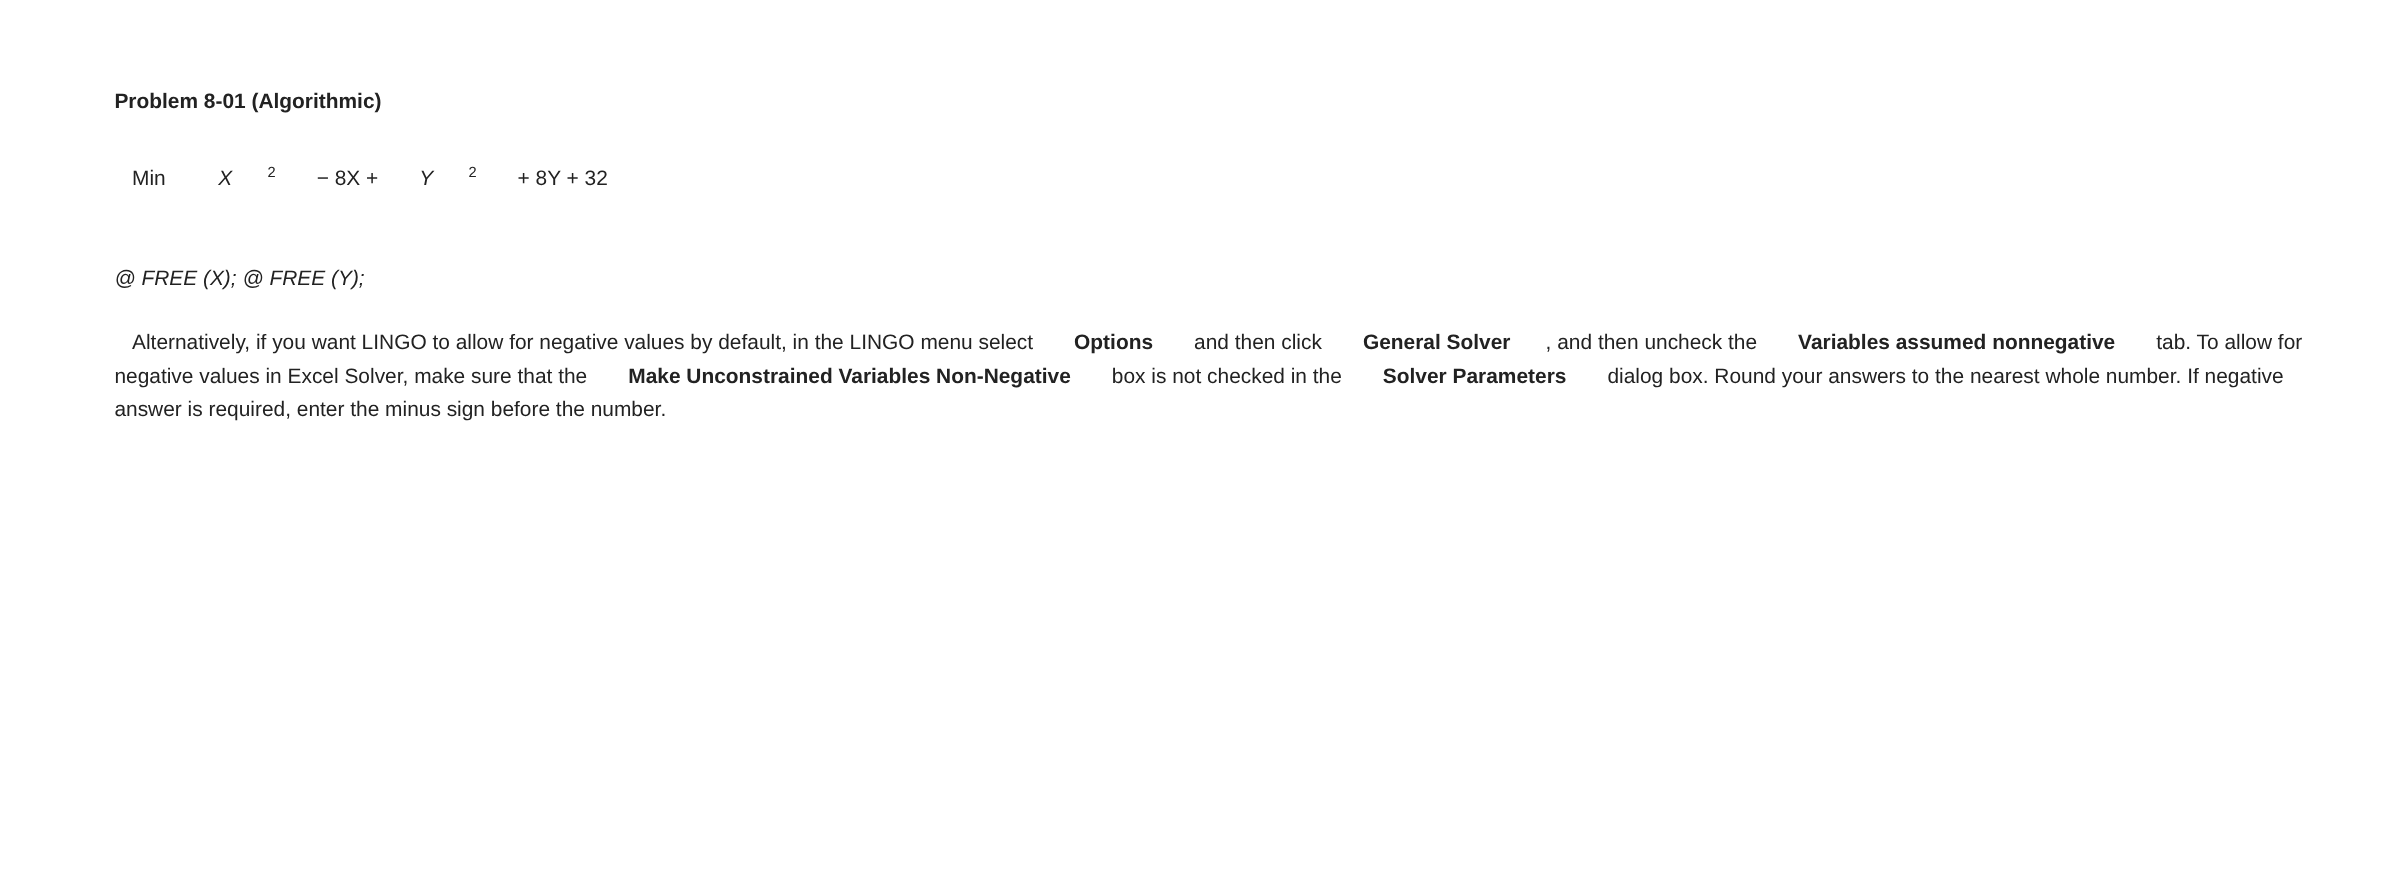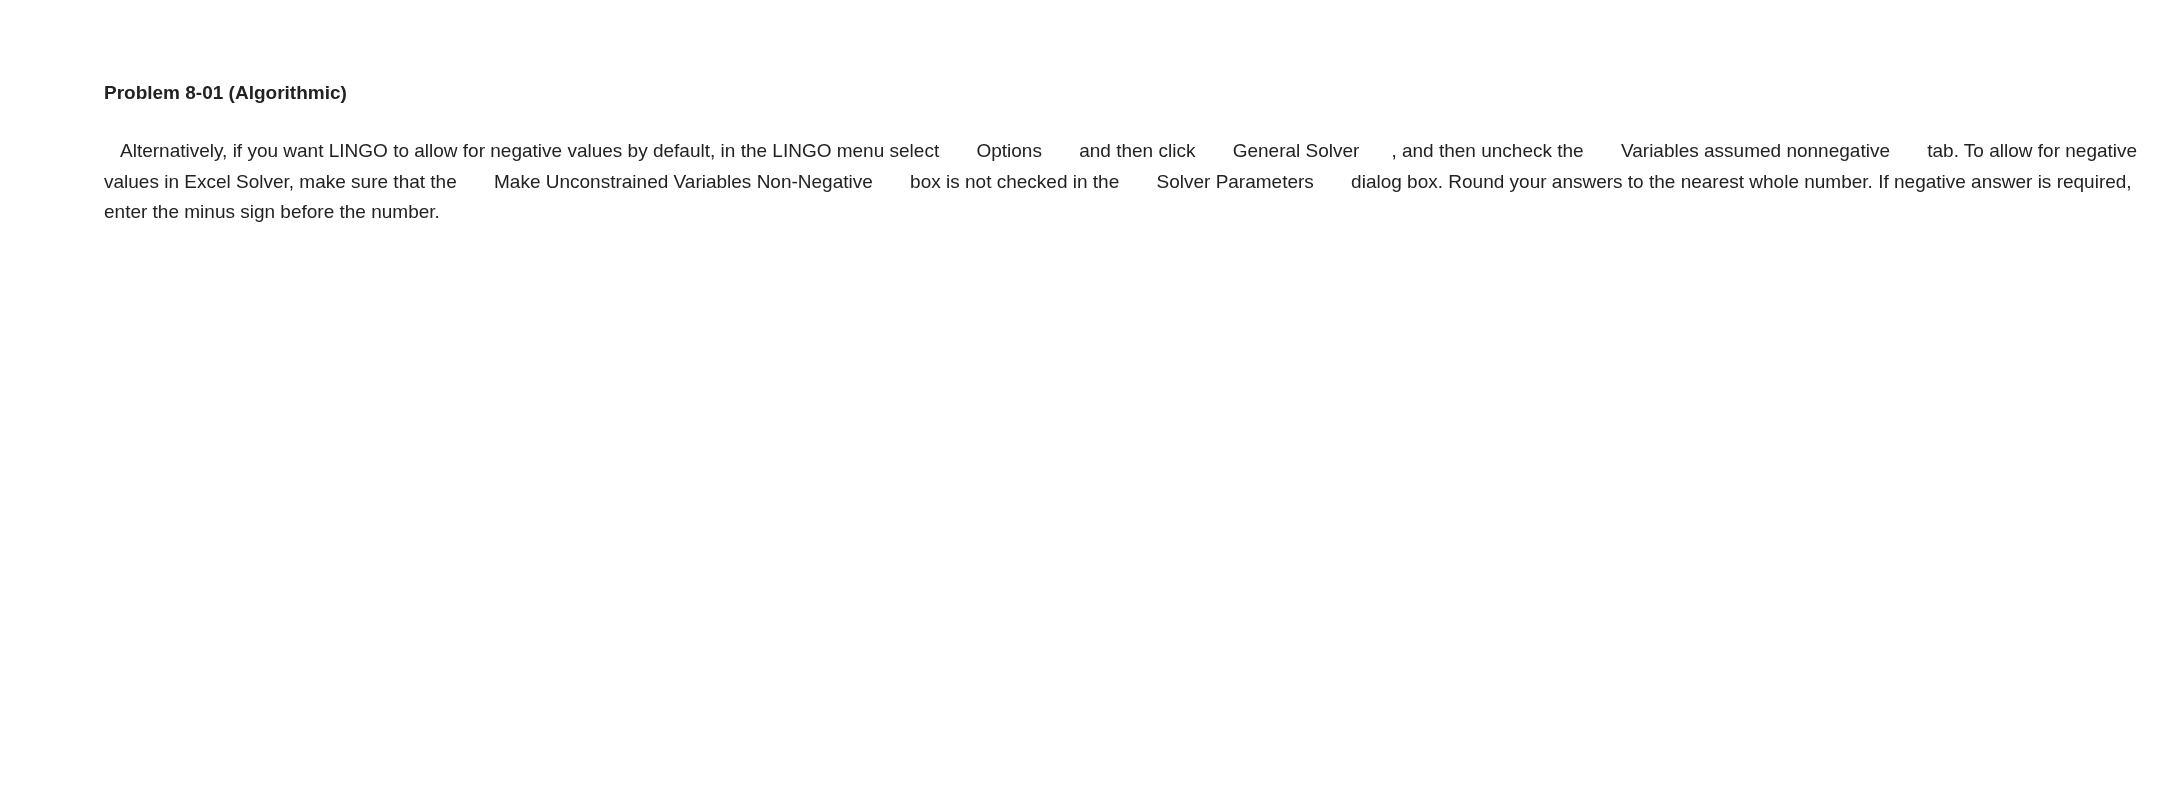--- a/index.html
+++ b/index.html
@@ -37,21 +37,21 @@
       font-size: 0.7em;
       vertical-align: super;
       line-height: 0;
     }
     .free-line {
       font-style: italic;
       margin-top: 28px;
       margin-bottom: 28px;
     }
     .bold {
-      font-weight: normal;
+      font-weight: bold;
     }
     .answer-line {
       margin-top: 30px;
     }
     .answer-line .italic-var {
       font-style: italic;
     }
     input.answer-input {
       width: 105px;
       height: 28px;
@@ -66,21 +66,25 @@
     }
   </style>
 </head>
 <body>
 
 <div class="content-wrap">
 
   <div class="heading">Problem 8-01 (Algorithmic)</div>
 
 
+  <div class="formula-block">
+    <span>Min</span>&nbsp;&nbsp;&nbsp;<span class="italic-var">X</span><sup>2</sup><span> − 8X + </span><span class="italic-var">Y</span><sup>2</sup><span> + 8Y + 32</span>
+  </div>
 
 
+  <div class="free-line">@ FREE (X); @ FREE (Y);</div>
 
   <div class="para">
     <span>Alternatively, if you want LINGO to allow for negative values by default, in the LINGO menu select </span><span class="bold">Options</span><span> and then click </span><span class="bold">General Solver</span><span>, and then uncheck the </span><span class="bold">Variables assumed nonnegative</span><span> tab. To allow for negative values in Excel Solver, make sure that the </span><span class="bold">Make Unconstrained Variables Non-Negative</span><span> box is not checked in the </span><span class="bold">Solver Parameters</span><span> dialog box. Round your answers to the nearest whole number. If negative answer is required, enter the minus sign before the number.</span>
   </div>
 
 
 </div>
 
 </body></html>

